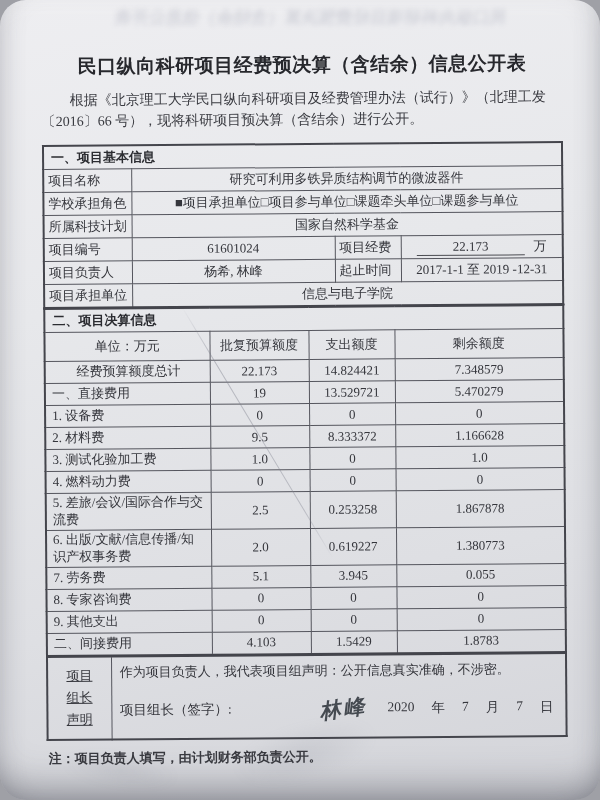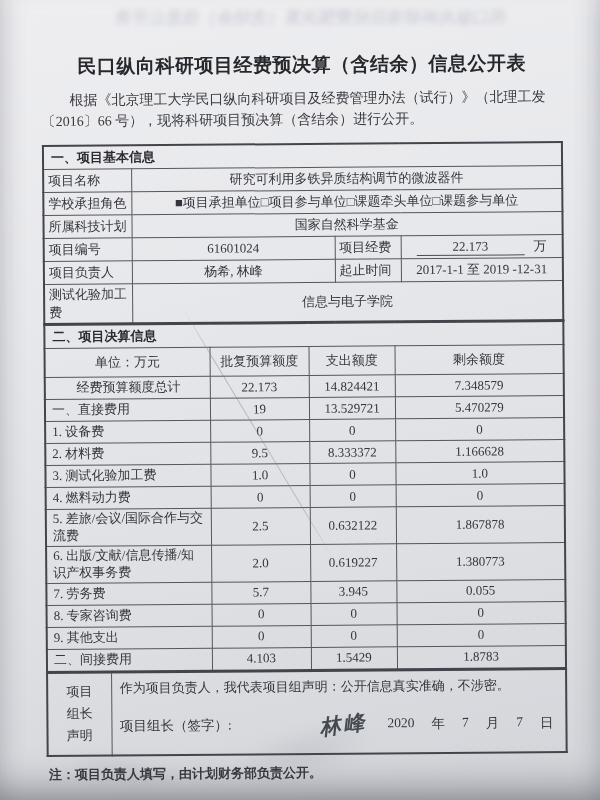--- a/index.html
+++ b/index.html
@@ -9,20 +9,21 @@
     font-family:"Liberation Serif","DejaVu Serif",serif;
   }
   .photo{
     position:relative;width:600px;height:800px;overflow:hidden;
     background:linear-gradient(168deg,#eeeef1 0%,#e7e8eb 35%,#dedfe3 70%,#d3d4d9 100%);
     box-shadow:
       inset 0 -28px 38px -20px rgba(66,68,78,.55),
       inset 0 18px 26px -20px rgba(255,255,255,.55),
       inset -16px 0 30px -22px rgba(92,94,104,.38),
       inset 16px 0 30px -22px rgba(92,94,104,.30);
+    border-radius: 26px;
   }
   
   .ghost{
     position:absolute;top:6px;left:50px;right:30px;
     text-align:center;font-size:17px;font-weight:bold;
     color:#9da0b0;opacity:.30;filter:blur(2.5px);
     transform:scaleX(-1) skewX(5deg);
     white-space:nowrap;overflow:hidden;
   }
   .smudge{position:absolute;border-radius:50%;filter:blur(6px);opacity:.16;
@@ -71,21 +72,21 @@
     border-bottom:1px solid #4c4d53;padding:0 4px;
   }
   .unit{margin-left:9px;}
 
   .t2 tr.colhead td{height:26px;text-align:center;}
   .t2 td{height:19px;}
   .t2 td.cat{text-align:left;padding-left:6px;line-height:1.3;}
   .t2 td.cat.ctr{text-align:center;}
 
   .t3 td{vertical-align:middle;}
-  .t3 .side{text-align:center;line-height:1.7;font-size:13px;padding:4px 2px;}
+  .t3 .side{text-align:center;line-height:1.7;font-size:13px;padding:4px 2px;text-decoration:underline;}
   .t3 .decl{padding:4px 8px 14px;}
   .stmt{margin:2px 0 15px 0;font-size:13px;}
   .signrow{display:flex;align-items:center;font-size:13.5px;}
   .signlabel{white-space:nowrap;font-family:Liberation Serif, serif;}
   .sig{
     margin-left:88px;font-size:21px;font-style:italic;font-weight:600;
     color:#454a51;letter-spacing:3px;transform:rotate(-7deg);
     display:inline-block;font-family:"DejaVu Serif",serif;
   }
   .dateparts{margin-left:auto;display:flex;gap:17px;margin-right:4px;white-space:nowrap;}
@@ -132,21 +133,21 @@
         <td class="lab">项目经费</td>
         <td class="val num"><span class="u">22.173</span><span class="unit">万</span></td>
       </tr>
       <tr>
         <td class="lab">项目负责人</td>
         <td class="val">杨希, 林峰</td>
         <td class="lab">起止时间</td>
         <td class="val num">2017-1-1 至 2019 -12-31</td>
       </tr>
       <tr>
-        <td class="lab">测试化验加工费</td>
+        <td class="lab">项目承担单位</td>
         <td class="val" colspan="3">信息与电子学院</td>
       </tr>
     </tbody>
       </table>
 
     <table class="tbl t2">
       <colgroup>
           <col style="width:165px">
           <col style="width:99px">
           <col style="width:86px">
@@ -196,32 +197,32 @@
           </tr>
           <tr>
             <td class="cat">4. 燃料动力费</td>
             <td class="num">0</td>
             <td class="num">0</td>
             <td class="num">0</td>
           </tr>
           <tr>
             <td class="cat">5. 差旅/会议/国际合作与交流费</td>
             <td class="num">2.5</td>
-            <td class="num">0.632122</td>
+            <td class="num">0.253258</td>
             <td class="num">1.867878</td>
           </tr>
           <tr>
             <td class="cat">6. 出版/文献/信息传播/知识产权事务费</td>
             <td class="num">2.0</td>
             <td class="num">0.619227</td>
             <td class="num">1.380773</td>
           </tr>
           <tr>
             <td class="cat">7. 劳务费</td>
-            <td class="num">5.7</td>
+            <td class="num">5.1</td>
             <td class="num">3.945</td>
             <td class="num">0.055</td>
           </tr>
           <tr>
             <td class="cat">8. 专家咨询费</td>
             <td class="num">0</td>
             <td class="num">0</td>
             <td class="num">0</td>
           </tr>
           <tr>

